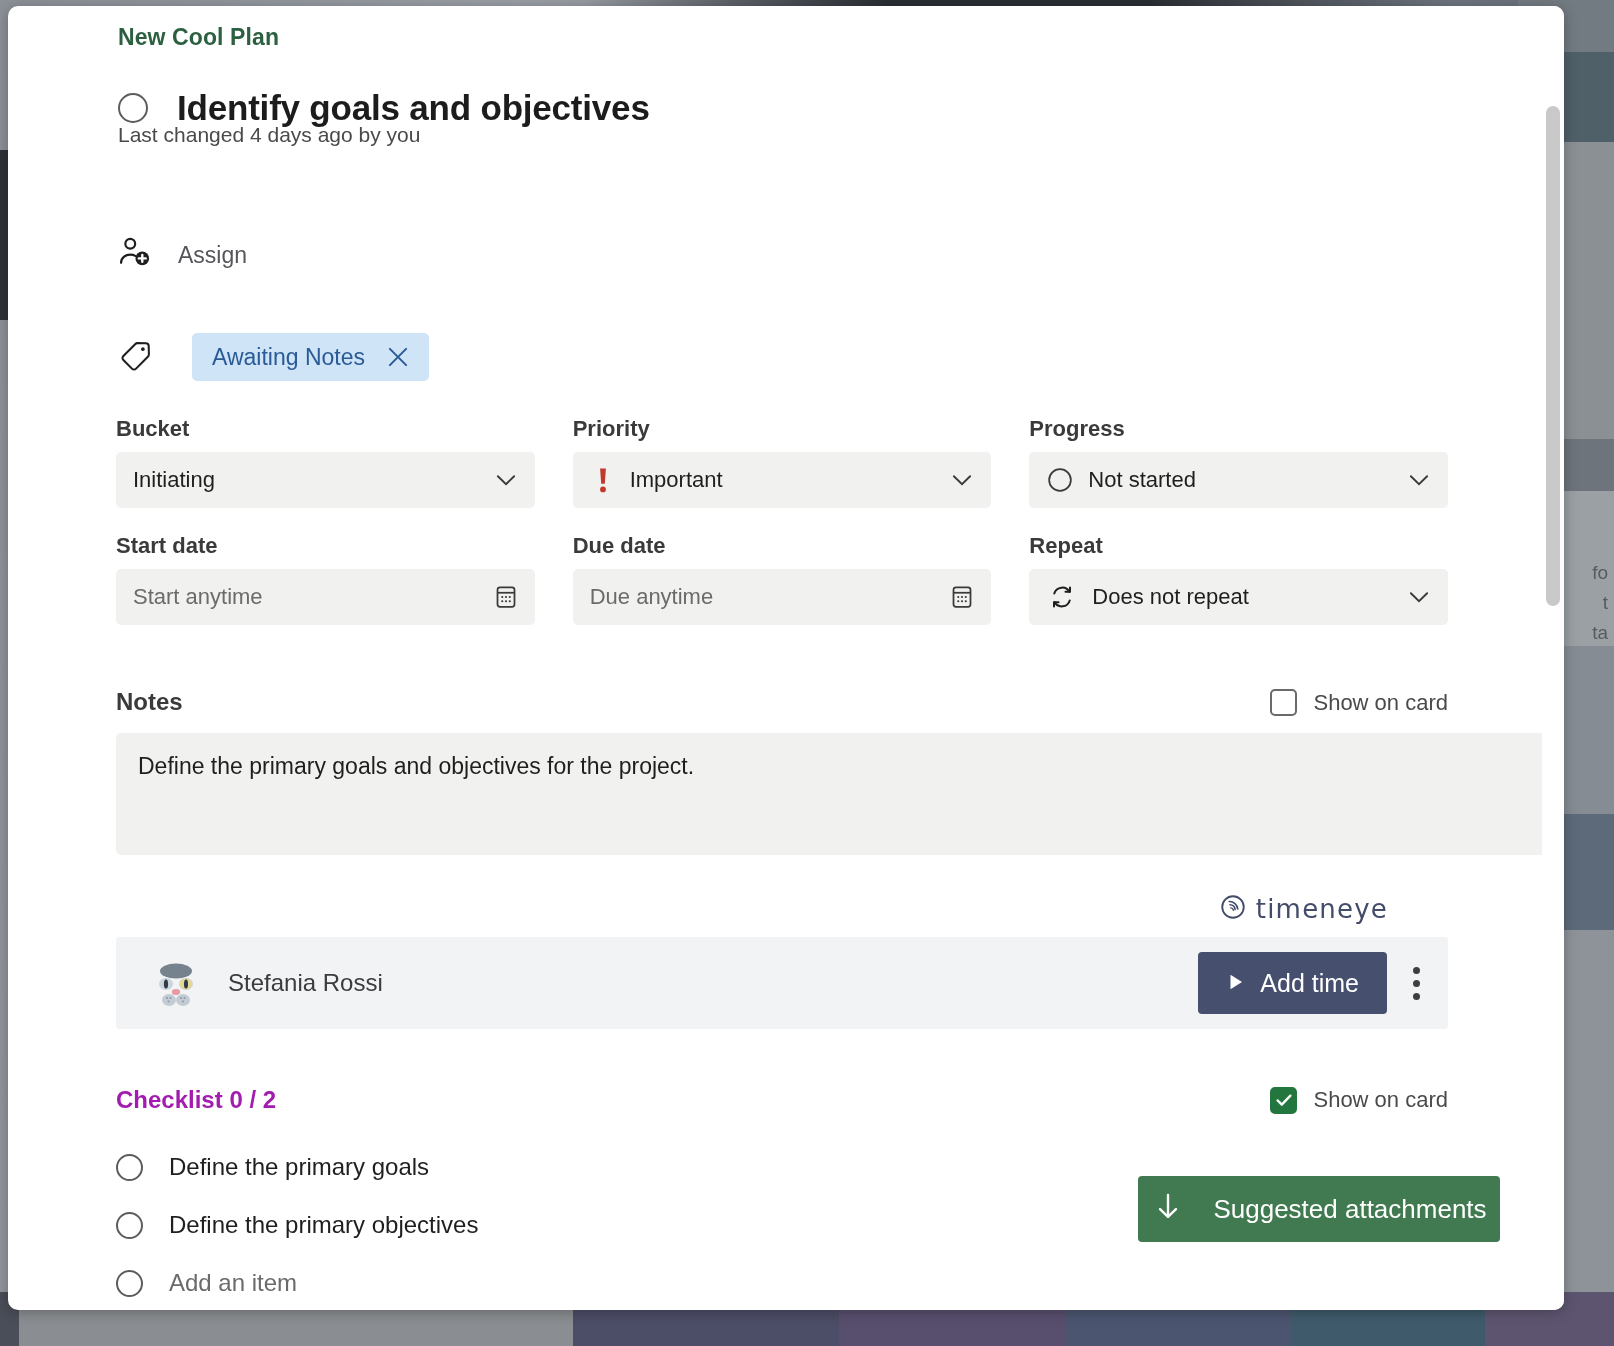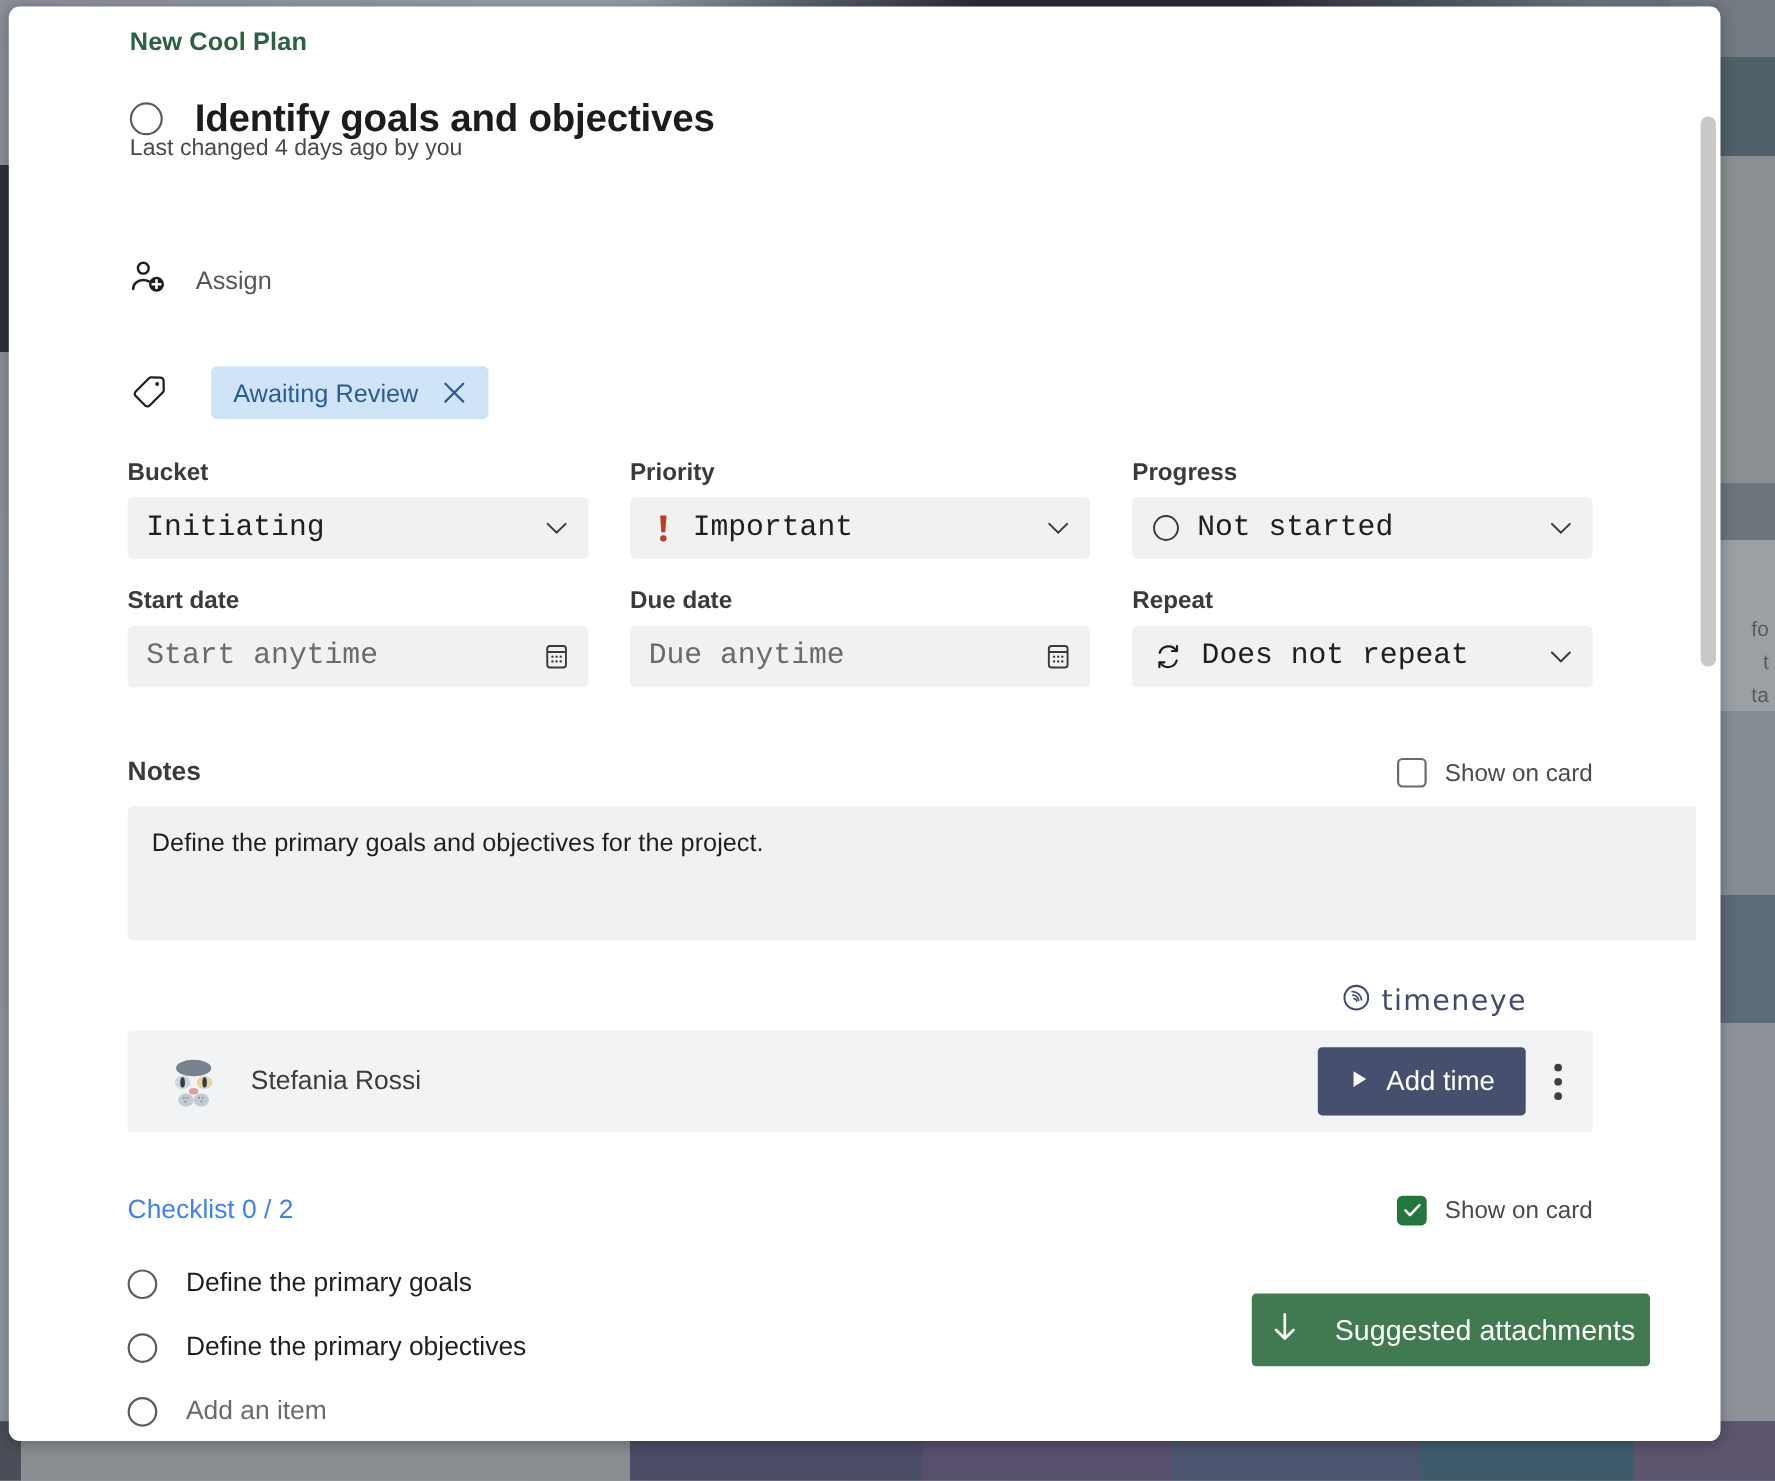--- a/index.html
+++ b/index.html
@@ -224,24 +224,23 @@
     background: #f1f1ef;
     border-radius: 5px;
     height: 56px;
     display: flex;
     align-items: center;
     padding: 0 14px 0 17px;
     box-sizing: border-box;
     cursor: pointer;
   }
   .field-value {
-    font-size: 27px;
+    font-size: 22px;
     color: #1f1f1f;
     flex: 1;
-    font-family: Liberation Mono, monospace;
   }
   .field-value.placeholder {
     color: #6b6b6b;
   }
   .field-icon-left {
     margin-right: 14px;
     display: flex;
     align-items: center;
   }
   .chev {
@@ -382,22 +381,22 @@
     position: absolute;
     left: 108px;
     top: 1080px;
     width: 1332px;
     display: flex;
     align-items: center;
     justify-content: space-between;
   }
   .checklist-title {
     font-size: 24px;
-    font-weight: 400;
-    color: #3b82f6;
+    font-weight: 700;
+    color: #a21caf;
   }
   .checklist {
     position: absolute;
     left: 108px;
     top: 1132px;
     width: 900px;
   }
   .check-item {
     display: flex;
     align-items: center;
@@ -477,21 +476,21 @@
       </div>
 
       <div class="label-row">
         <span>
           <svg width="38" height="38" viewBox="0 0 24 24" fill="none">
             <path d="M3.4 12.6 11 5a1.8 1.8 0 0 1 1.3-.5l5.3.1c1 0 1.8.8 1.8 1.8l.1 5.3c0 .5-.2 1-.5 1.3l-7.6 7.6a1.8 1.8 0 0 1-2.6 0l-5.4-5.4a1.8 1.8 0 0 1 0-2.6Z" stroke="#1f1f1f" stroke-width="1.3"></path>
             <circle cx="15.7" cy="8.3" r="1.15" fill="#1f1f1f"></circle>
           </svg>
         </span>
         <span class="chip">
-          <span class="chip-text">Awaiting Review</span>
+          <span class="chip-text">Awaiting Notes</span>
           <span class="chip-x">
             <svg width="30" height="30" viewBox="0 0 24 24">
               <path d="M5.5 5.5 18.5 18.5M18.5 5.5 5.5 18.5" stroke="#2a5b96" stroke-width="1.6" stroke-linecap="round"></path>
             </svg>
           </span>
         </span>
       </div>
 
       <div class="fields">
 

